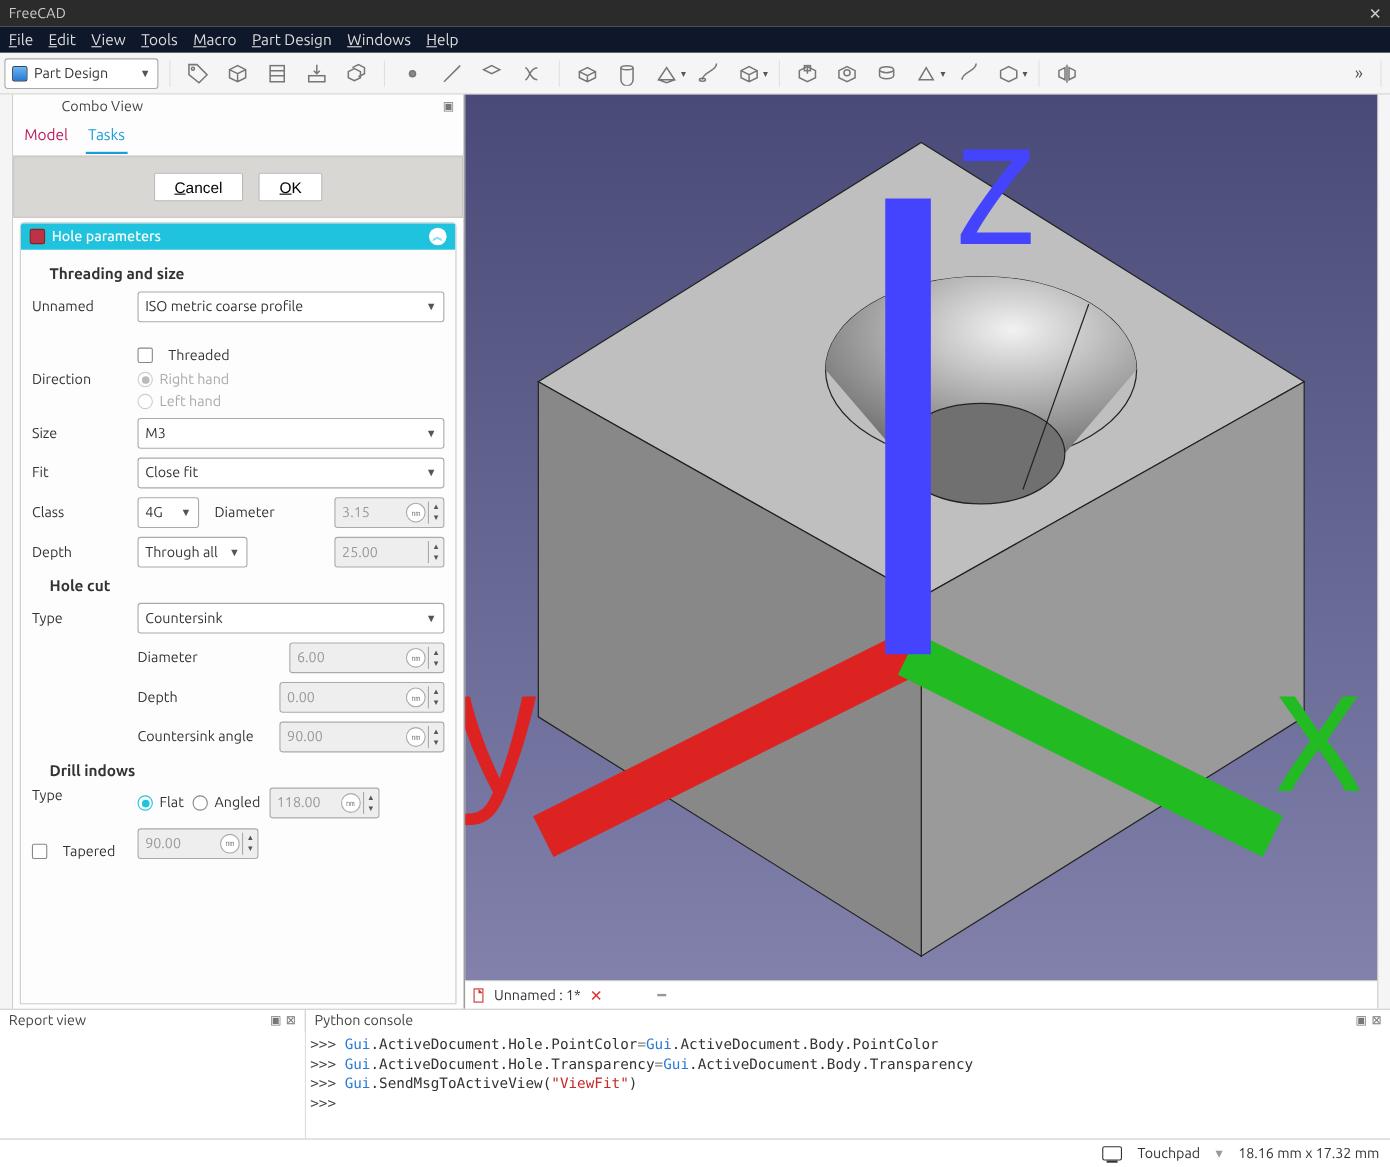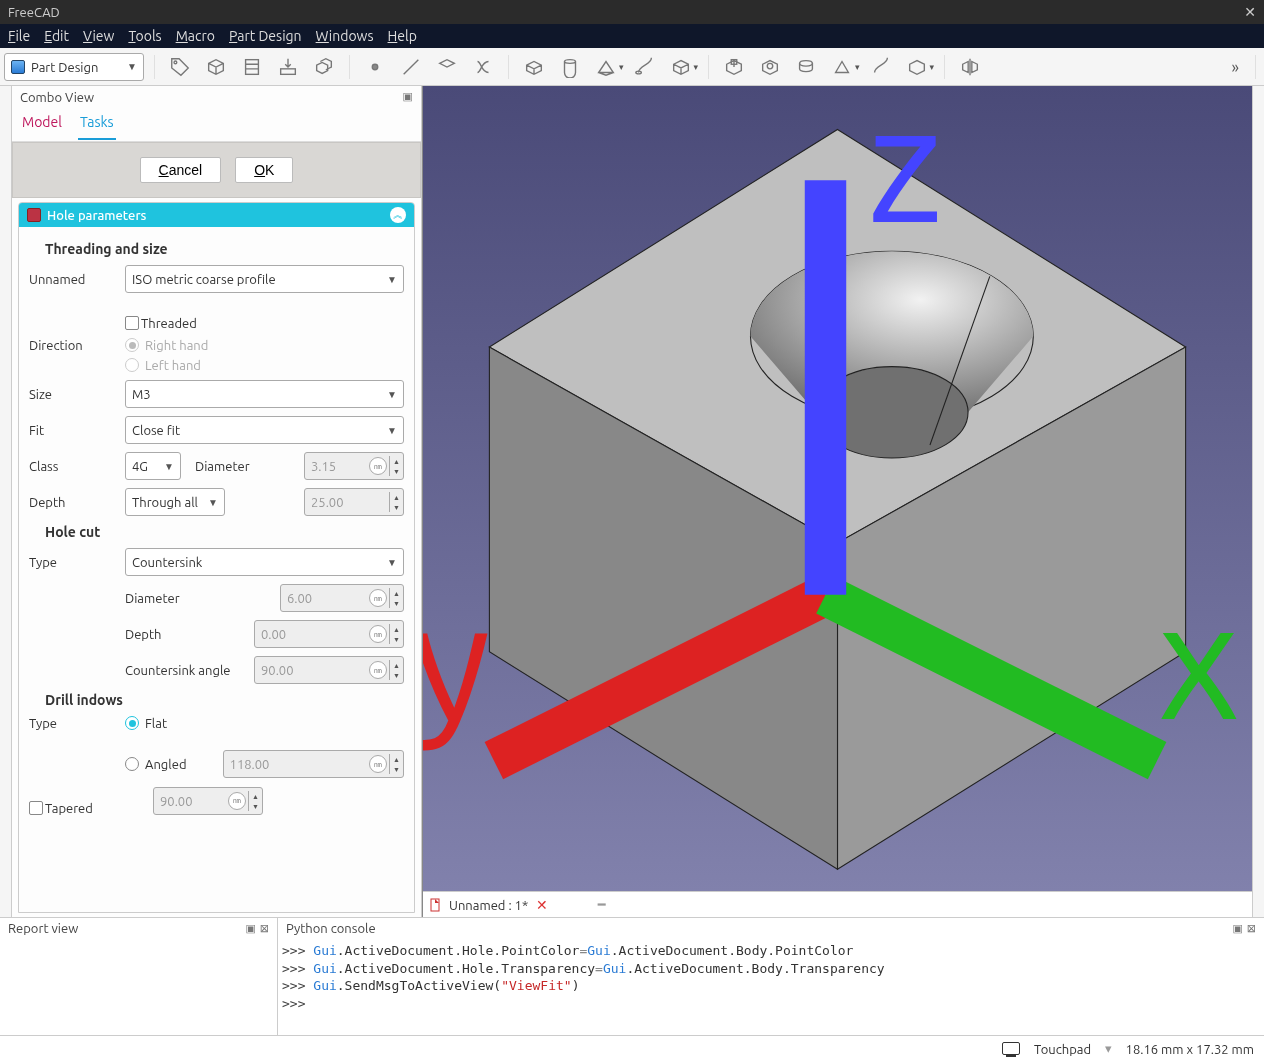--- a/index.html
+++ b/index.html
@@ -66,21 +66,21 @@
 .toolbar .more { margin-left: auto; font-size: 16px; padding: 0 6px; color: #555; }
 
 .main { flex: 1; display: flex; min-height: 0; }
 .left-strip { width: 12px; background: #f5f5f5; border-right: 1px solid #ccc; font-size: 11px; writing-mode: vertical-rl; text-align:center; color:#444; }
 .combo {
   width: 410px; background: #fdfdfd;
   border-right: 1px solid #ccc;
   display: flex; flex-direction: column;
   min-height: 0;
 }
-.combo-title { padding: 4px 8px; color: #444; font-size: 13px; display:flex; align-items:flex-start; }
+.combo-title { padding: 4px 8px; color: #444; font-size: 13px; display:flex; align-items:flex-start;margin-left:36px; }
 .combo-title .x { margin-left:auto; font-size:11px; color:#777; }
 .combo-tabs { display: flex; gap: 14px; padding: 0 8px 2px; border-bottom: 1px solid #ddd; font-size: 14px; }
 .combo-tab { padding: 6px 2px 8px; color: #be185d; cursor: pointer; }
 .combo-tab.active { color: #1a9dd8; border-bottom: 2px solid #1a9dd8; margin-bottom:-1px; }
 .task-head {
   background: #d9d7d4;
   padding: 14px 10px;
   display: flex; justify-content: center; gap: 14px;
   border: 1px solid #c8c6c3;
 }
@@ -104,28 +104,28 @@
   flex:1; display:flex; align-items:center;
   border:1px solid #aaa; border-radius:3px;
   background:#fff; padding: 3px 6px; height:28px;
 }
 .select .arrow { margin-left:auto; font-size:10px; color:#555; }
 .select.sm { flex:0 0 56px; }
 .select.med { flex:0 0 100px; }
 .spin {
   display:flex; align-items:center;
   border:1px solid #aaa; border-radius:3px; height:28px;
-  background:#fff; width: 100px; margin-left: 28px;
+  background:#fff; width: 100px;
 }
 .spin.dis { background:#eee; color:#999; }
 .spin .val { flex:1; padding: 0 6px; font-size:13px; }
 .spin .unit { width:18px; height:18px; border:1px solid #aaa; border-radius:50%; font-size:9px; display:flex;align-items:center;justify-content:center; color:#777; margin-right:2px; background:#fff;}
 .spin .arrows { display:flex; flex-direction:column; border-left:1px solid #aaa; }
 .spin .arrows span { font-size:7px; padding:0 3px; line-height:10px; color:#555; cursor:pointer; }
-.chk { display:flex; align-items:flex-start; gap:2px;margin-top:15px; }
+.chk { display:flex; align-items:flex-start; gap:14px;margin-top:15px; }
 .chk .box { width:14px; height:14px; border:1px solid #888; border-radius:2px; background:#fff; }
 .radio { display:flex; align-items:center; gap:6px; }
 .radio .circ { width:14px; height:14px; border:1px solid #888; border-radius:50%; background:#fff; display:flex; align-items:center; justify-content:center;}
 .radio.sel .circ { border-color:#1fc3de; }
 .radio.sel .circ::after { content:""; width:7px; height:7px; border-radius:50%; background:#1fc3de; }
 .radio.dis { color:#aaa; }
 .radio.dis .circ { border-color:#ccc; }
 .radio.dis.sel .circ::after { background:#bbb; }
 
 .viewport {
@@ -146,21 +146,21 @@
 }
 .doc-tab .ficon { width:14px; height:14px; display:inline-block; }
 .doc-tab .close { color:#d33; font-size:14px; cursor:pointer; margin-left:2px; }
 .doc-tab .grab { margin-left: 44px; color:#999; letter-spacing:2px; }
 
 .bottom {
   display:flex; border-top:1px solid #ccc;
   height: 118px;
 }
 .report { width: 278px; border-right:1px solid #ccc; display:flex;flex-direction:column; }
-.pane-title { padding: 3px 8px; color:#444; display:flex; align-items:flex-end; font-size:13px; }
+.pane-title { padding: 3px 8px; color:#444; display:flex; align-items:flex-start; font-size:13px; }
 .pane-title .icons { margin-left:auto; display:flex; gap:4px; font-size:11px; color:#777; }
 .pane-body { flex:1; background:#fff; padding:4px; overflow:auto; }
 .pyconsole { flex:1; display:flex; flex-direction:column; min-width:0; }
 .pyconsole .pane-body { font-family: "DejaVu Sans Mono", monospace; font-size:13px; line-height:1.35; }
 .py-prompt { color:#444; }
 .py-mod { color:#2a7bd4; }
 .py-str { color:#c62828; }
 .py-op { color:#888; }
 
 .statusbar {
@@ -447,21 +447,21 @@
           <span class="lbl">Type</span>
           <div class="select">
             <span>Countersink</span>
             <span class="arrow">▼</span>
           </div>
         </div>
 
         <div class="row">
           <span class="lbl"></span>
           <span style="width:116px">Diameter</span>
-          <div class="spin dis" style="margin-left:auto;width:124px">
+          <div class="spin dis" style="margin-left:auto;width:141px">
             <span class="val">6.00</span>
             <span class="unit">㎚</span>
             <div class="arrows">
                   <span>▲</span>
                   <span>▼</span>
                 </div>
           </div>
         </div>
 
         <div class="row">
@@ -487,21 +487,21 @@
                   <span>▲</span>
                   <span>▼</span>
                 </div>
           </div>
         </div>
 
         <div class="section-h">Drill indows</div>
 
         <div class="row" style="align-items:flex-start">
           <span class="lbl">Type</span>
-          <div style="display:flex;flex-direction:column;gap:20px;flex:1">
+          <div style="display:flex;flex-direction:row;gap:8px;flex:1">
             <div class="radio sel">
               <span class="circ"></span>
               <span>Flat</span>
             </div>
             <div style="display:flex;align-items:center;gap:8px">
               <div class="radio">
                 <span class="circ"></span>
                 <span>Angled</span>
               </div>
               <div class="spin dis" style="flex:1">

